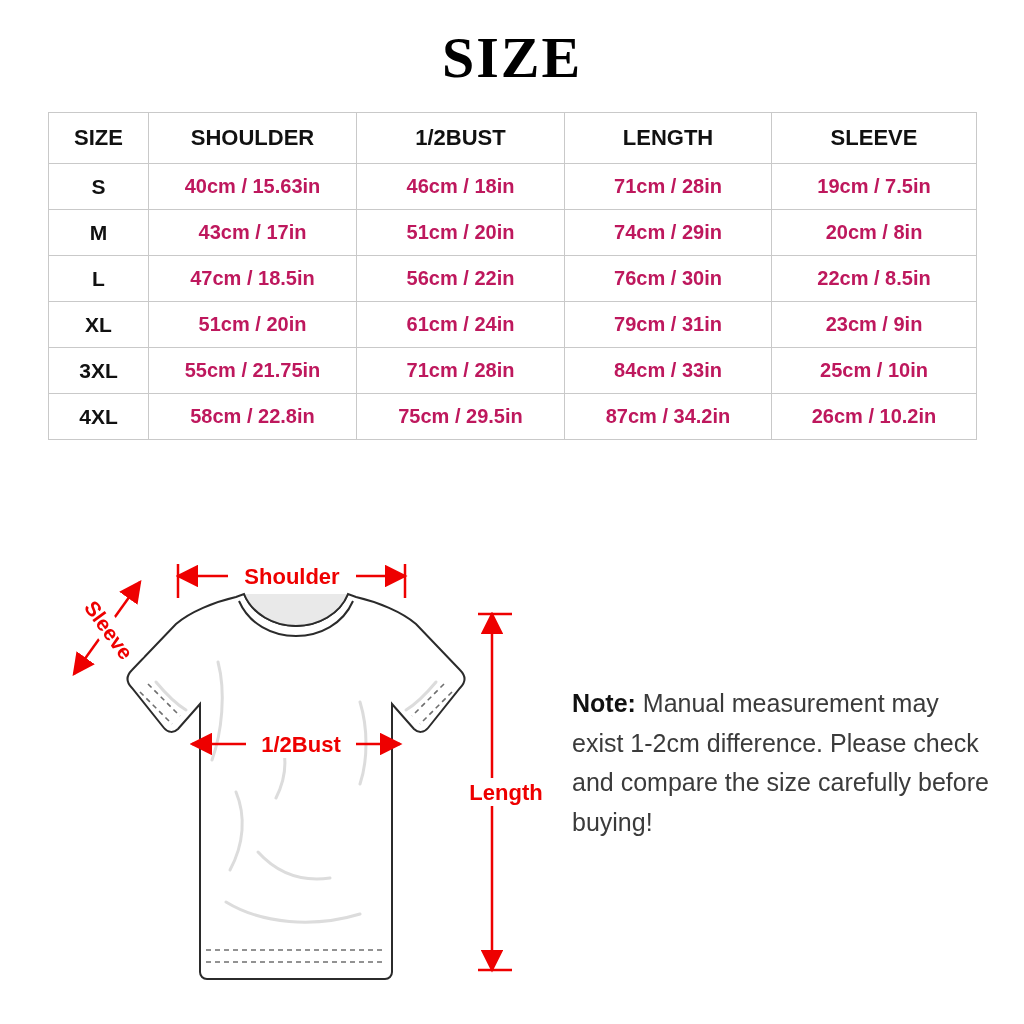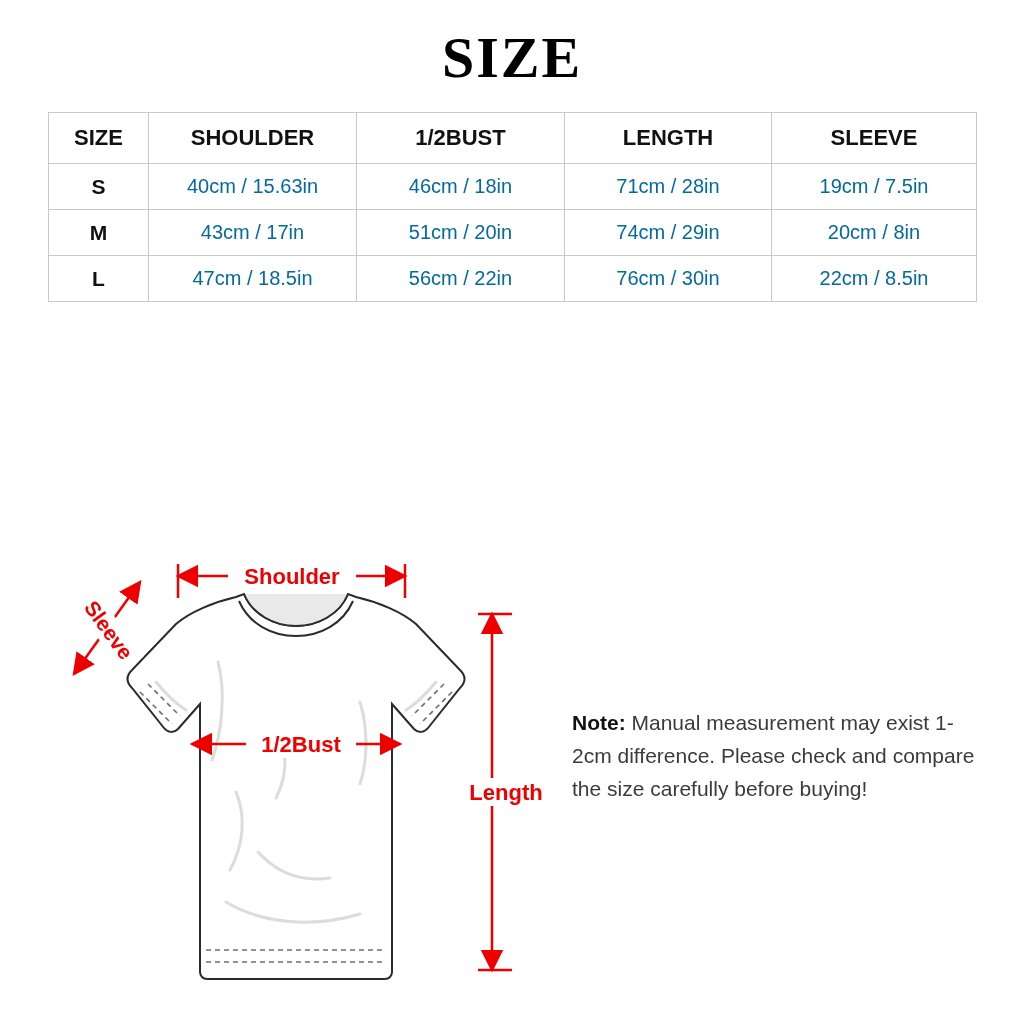--- a/index.html
+++ b/index.html
@@ -40,23 +40,24 @@
   table.size-table {
     border-collapse: collapse;
     width: 928px;
     table-layout: fixed;
   }
   table.size-table th,
   table.size-table td {
     border: 1px solid #c9c9c9;
     text-align: center;
     font-size: 20px;
-    color: #0369a1;
+    color: #be185d;
     height: 45px;
     padding: 0 2px;
+    font-weight: bold;
   }
   table.size-table thead th {
     font-size: 22px;
     font-weight: 700;
     color: #111;
     height: 50px;
   }
   table.size-table tbody td.size-cell {
     font-weight: 700;
     color: #111;
@@ -74,24 +75,24 @@
     top: 552px;
     left: 30px;
     width: 520px;
     height: 460px;
   }
   .diagram svg { display: block; }
 
   
   .note {
     position: absolute;
-    top: 706px;
+    top: 684px;
     left: 572px;
     width: 420px;
-    font-size: 21px;
+    font-size: 25px;
     line-height: 1.58;
     color: #3b3b3b;
   }
   .note b {
     color: #111;
     font-weight: 700;
   }
 </style>
 </head>
 <body>
@@ -130,20 +131,41 @@
         <td>51cm / 20in</td>
         <td>74cm / 29in</td>
         <td>20cm / 8in</td>
       </tr>
       <tr>
         <td class="size-cell">L</td>
         <td>47cm / 18.5in</td>
         <td>56cm / 22in</td>
         <td>76cm / 30in</td>
         <td>22cm / 8.5in</td>
+      </tr>
+      <tr>
+        <td class="size-cell">XL</td>
+        <td>51cm / 20in</td>
+        <td>61cm / 24in</td>
+        <td>79cm / 31in</td>
+        <td>23cm / 9in</td>
+      </tr>
+      <tr>
+        <td class="size-cell">3XL</td>
+        <td>55cm / 21.75in</td>
+        <td>71cm / 28in</td>
+        <td>84cm / 33in</td>
+        <td>25cm / 10in</td>
+      </tr>
+      <tr>
+        <td class="size-cell">4XL</td>
+        <td>58cm / 22.8in</td>
+        <td>75cm / 29.5in</td>
+        <td>87cm / 34.2in</td>
+        <td>26cm / 10.2in</td>
       </tr>
     </tbody>
   </table>
 </div>
 
 <div class="diagram">
   <svg width="520" height="460" viewBox="0 0 520 460" xmlns="http://www.w3.org/2000/svg">
     <defs>
       <marker id="arrR" markerWidth="9" markerHeight="9" refX="8" refY="4.5" orient="auto">
         <path d="M0,0 L9,4.5 L0,9 z" fill="#ee0000"></path>

